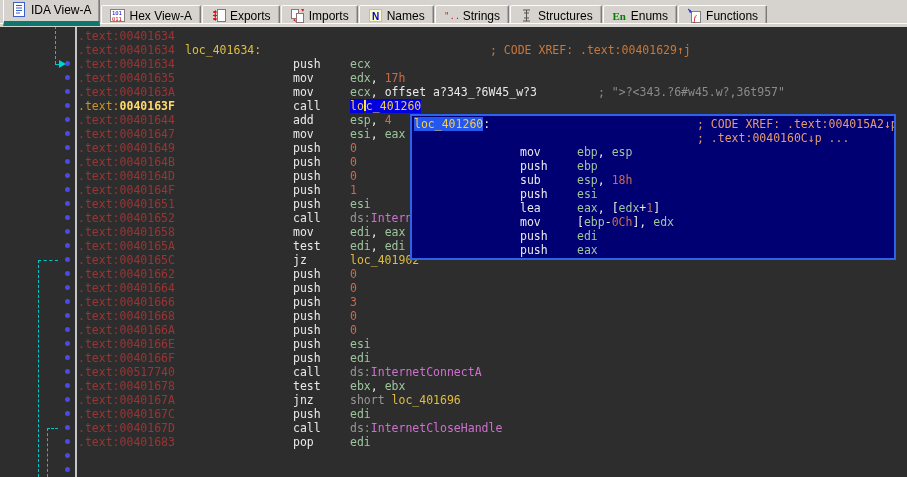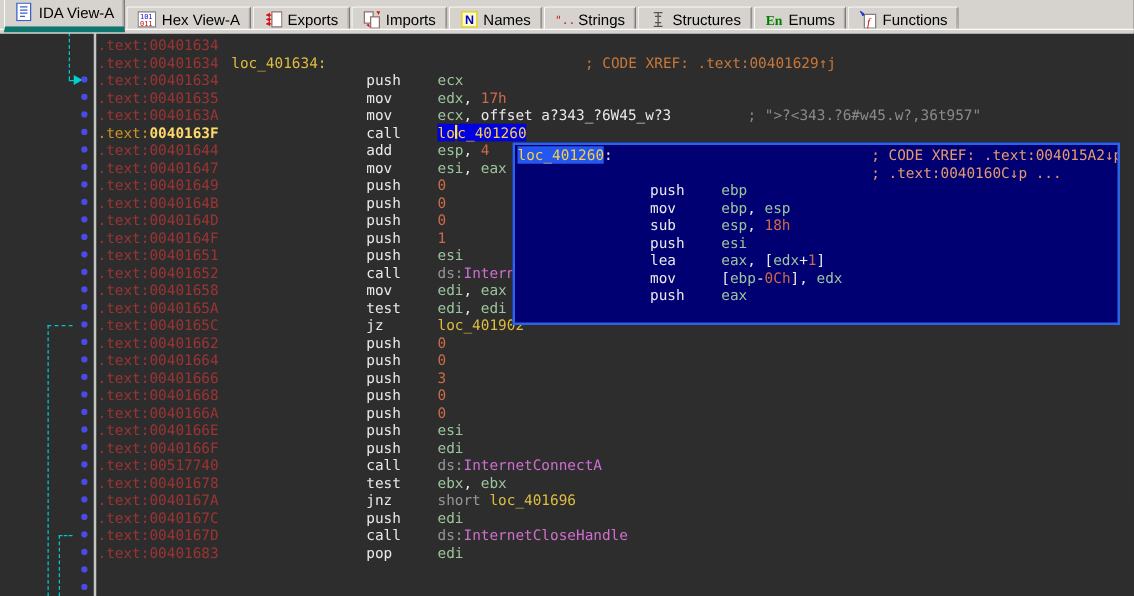--- a/index.html
+++ b/index.html
@@ -29,21 +29,21 @@
       border-top:4px solid transparent;border-bottom:4px solid transparent;}
 
   .listing{position:absolute;left:78px;top:3px;right:0;z-index:1;}
   .row{height:14px;line-height:14px;white-space:pre;position:relative;
        font:11.5px "DejaVu Sans Mono",monospace;color:#e9e9e9;}
   .addr{display:inline-block;width:215px;}
   .addr.w-label{width:107px;}
   .a-pre{color:#9d3434;} .a-num{color:#9d3434;}
   .row.cur .a-pre{color:#cf9222;} .row.cur .a-num{color:#ffd96a;font-weight:bold;}
   .mn{display:inline-block;width:57px;color:#e9e9e9;}
-  .xref{position:absolute;left:390px;color:#c8783a;}
+  .xref{position:absolute;left:412px;color:#c8783a;}
   .cmt-abs{position:absolute;left:520px;color:#8b8b8b;}
 
   .seg-r{color:#9dc49d;} .seg-n{color:#cd6a49;} .seg-k{color:#969696;text-align:center;}
   .seg-y{color:#dfbe3e;} .seg-i{color:#cf6fcf;} .seg-d{color:#e9e9e9;} .seg-s{background:#0000e0;color:#f5cf4a;}
   .caret{display:inline-block;width:2px;height:11px;background:#ffe24a;vertical-align:-1px;}
 
   
   .popup{position:absolute;left:410px;top:88px;width:486px;height:146px;background:#000072;
          border:2px solid #2d63e6;z-index:5;padding:1px 0 0 2px;box-sizing:border-box;overflow:hidden;}
   .p-mn{display:inline-block;margin-left:106px;width:57px;color:#e9e9e9;}
@@ -208,21 +208,22 @@
       <div class="row"><span class="addr"><span class="a-pre">.text:</span><span class="a-num">00517740</span></span><span class="mn">call</span><span class="seg-k">ds:</span><span class="seg-i">InternetConnectA</span></div>
       <div class="row"><span class="addr"><span class="a-pre">.text:</span><span class="a-num">00401678</span></span><span class="mn">test</span><span class="seg-r">ebx</span><span class="seg-d">, </span><span class="seg-r">ebx</span></div>
       <div class="row"><span class="addr"><span class="a-pre">.text:</span><span class="a-num">0040167A</span></span><span class="mn">jnz</span><span class="seg-k">short </span><span class="seg-y">loc_401696</span></div>
       <div class="row"><span class="addr"><span class="a-pre">.text:</span><span class="a-num">0040167C</span></span><span class="mn">push</span><span class="seg-r">edi</span></div>
       <div class="row"><span class="addr"><span class="a-pre">.text:</span><span class="a-num">0040167D</span></span><span class="mn">call</span><span class="seg-k">ds:</span><span class="seg-i">InternetCloseHandle</span></div>
       <div class="row"><span class="addr"><span class="a-pre">.text:</span><span class="a-num">00401683</span></span><span class="mn">pop</span><span class="seg-r">edi</span></div>
     </div>
   <div class="popup" id="popup">
       <div class="row"><span class="p-sel">loc_401260</span><span class="p-label-rest">:</span><span class="p-xref">; CODE XREF: .text:004015A2↓p</span></div>
       <div class="row"><span class="p-xref">; .text:0040160C↓p ...</span></div>
+      <div class="row"><span class="p-mn">mov</span><span class="seg-r">ebp</span><span class="seg-d">, </span><span class="seg-r">esp</span></div>
       <div class="row"><span class="p-mn">push</span><span class="seg-r">ebp</span></div>
-      <div class="row"><span class="p-mn">mov</span><span class="seg-r">ebp</span><span class="seg-d">, </span><span class="seg-r">esp</span></div>
       <div class="row"><span class="p-mn">sub</span><span class="seg-r">esp</span><span class="seg-d">, </span><span class="seg-n">18h</span></div>
       <div class="row"><span class="p-mn">push</span><span class="seg-r">esi</span></div>
       <div class="row"><span class="p-mn">lea</span><span class="seg-r">eax</span><span class="seg-d">, [</span><span class="seg-r">edx</span><span class="seg-d">+</span><span class="seg-n">1</span><span class="seg-d">]</span></div>
       <div class="row"><span class="p-mn">mov</span><span class="seg-d">[</span><span class="seg-r">ebp</span><span class="seg-d">-</span><span class="seg-n">0Ch</span><span class="seg-d">], </span><span class="seg-r">edx</span></div>
+      <div class="row"><span class="p-mn">push</span><span class="seg-r">edi</span></div>
       <div class="row"><span class="p-mn">push</span><span class="seg-r">eax</span></div>
     </div>
 </div>
 
 </body></html>

